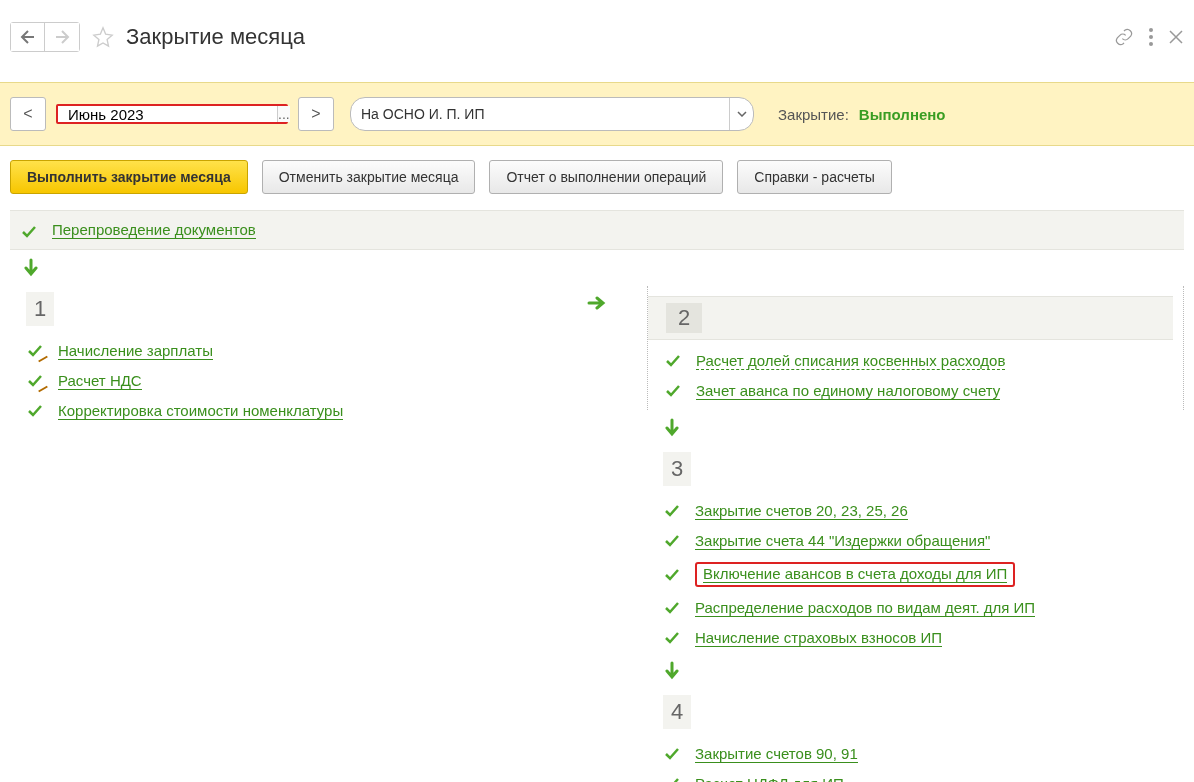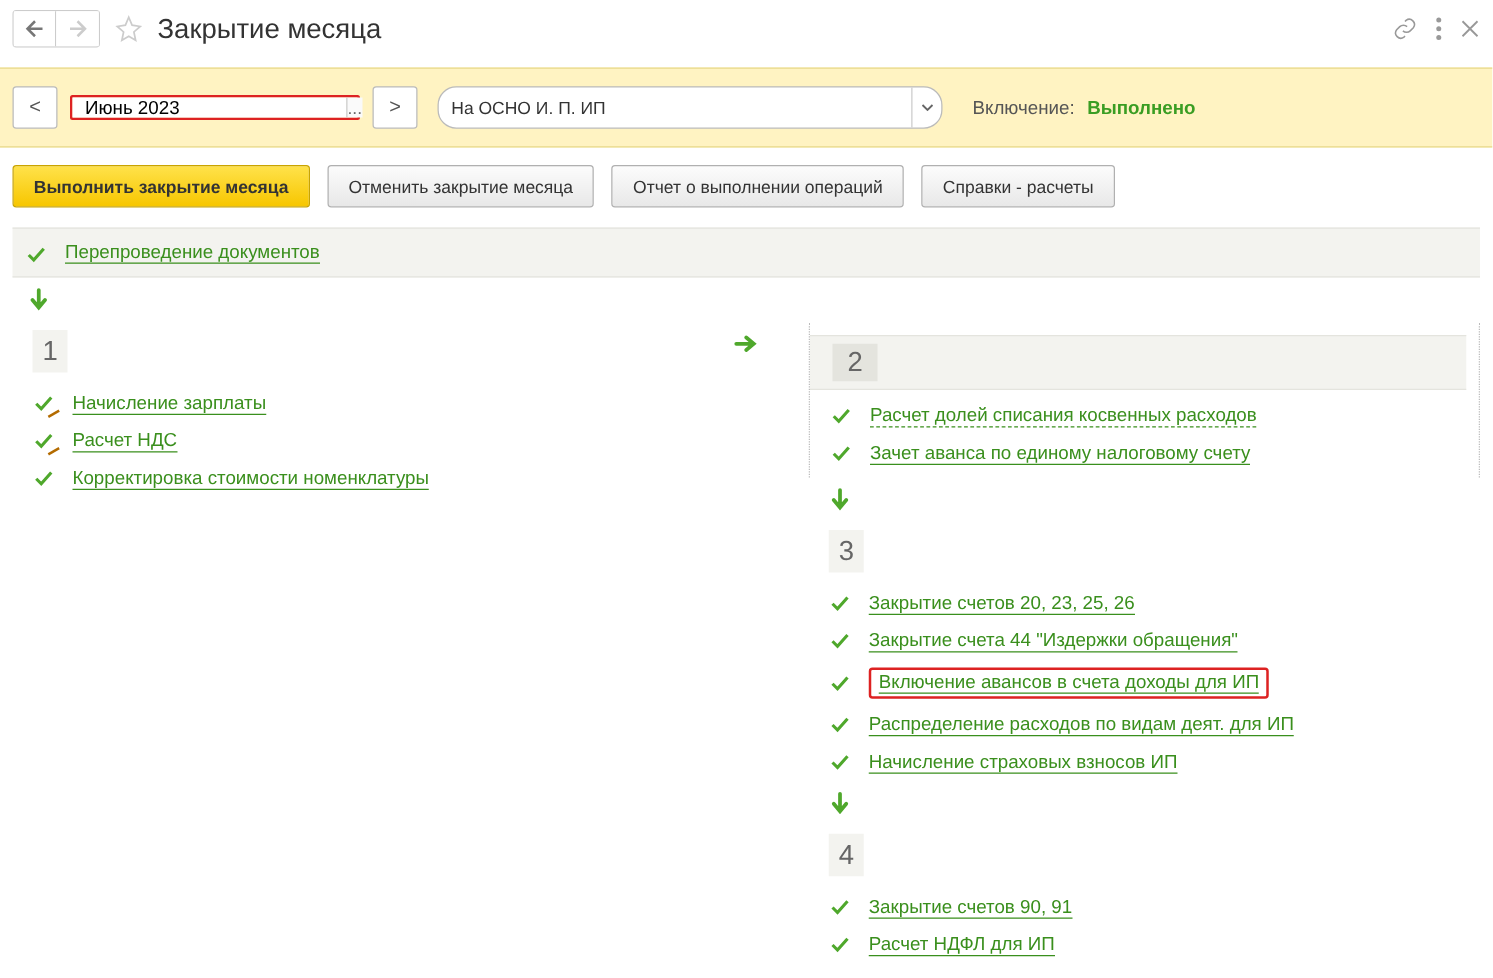--- a/index.html
+++ b/index.html
@@ -1,18 +1,18 @@
 <!DOCTYPE html>
 <html><head>
 <meta charset="utf-8">
 <style>
   * { box-sizing: border-box; margin: 0; padding: 0; }
   body { font-family: Arial, sans-serif; font-size: 14px; color: #333; background: #fff; width: 1194px; }
   
-  .titlebar { display: flex; align-items: center; padding: 8px 10px; gap: 6px; }
+  .titlebar { display: flex; align-items: center; padding: 22px 10px; gap: 6px; }
   .nav-buttons { display: flex; gap: 0; border: 1px solid #ccc; border-radius: 3px; }
   .nav-btn { width: 34px; height: 28px; display: flex; align-items: center; justify-content: center; background: #fff; cursor: pointer; }
   .nav-btn:first-child { border-right: 1px solid #ccc; }
   .star-icon { width: 26px; height: 26px; display: flex; align-items: center; justify-content: center; color: #ccc; margin: 0 4px; }
   .title { font-size: 22px; color: #333; }
   .spacer { flex: 1; }
   .title-right-icons { display: flex; gap: 14px; align-items: center; color: #999; }
   .title-right-icons > span { cursor: pointer; }
   
   .filter-bar { background: #fff3c2; display: flex; align-items: center; padding: 14px 10px; gap: 10px; border-top: 1px solid #e8d98a; border-bottom: 1px solid #e8d98a; margin-top: 8px; }
@@ -111,21 +111,21 @@
     <div class="sq-btn">&gt;</div>
   </div>
   <div class="org-select">
     <div class="org-select-val">На ОСНО И. П. ИП</div>
     <div class="org-select-btn">
       <svg width="10" height="6" viewBox="0 0 10 6">
           <path d="M1 1 L5 5 L9 1" stroke="#666" stroke-width="1.5" fill="none"></path>
         </svg>
     </div>
   </div>
-  <span class="status-label">Включение:</span>
+  <span class="status-label">Закрытие:</span>
   <span class="status-value">Выполнено</span>
 </div>
 
 <div class="action-bar">
   <div class="btn btn-primary">Выполнить закрытие месяца</div>
   <div class="btn">Отменить закрытие месяца</div>
   <div class="btn">Отчет о выполнении операций</div>
   <div class="btn">Справки - расчеты</div>
 </div>
 

